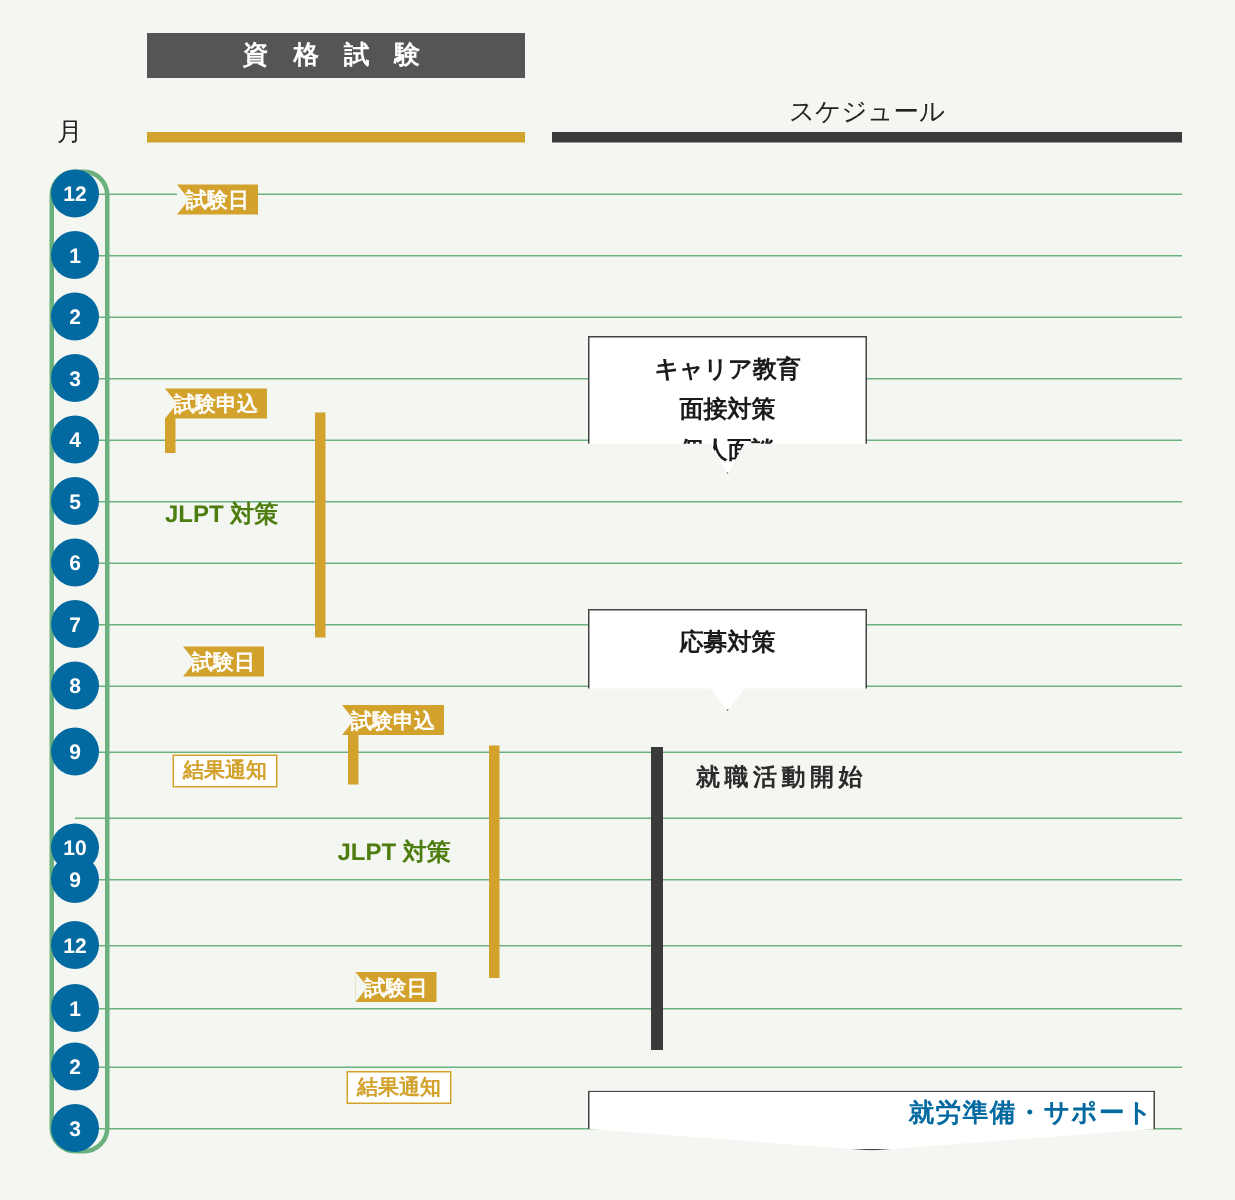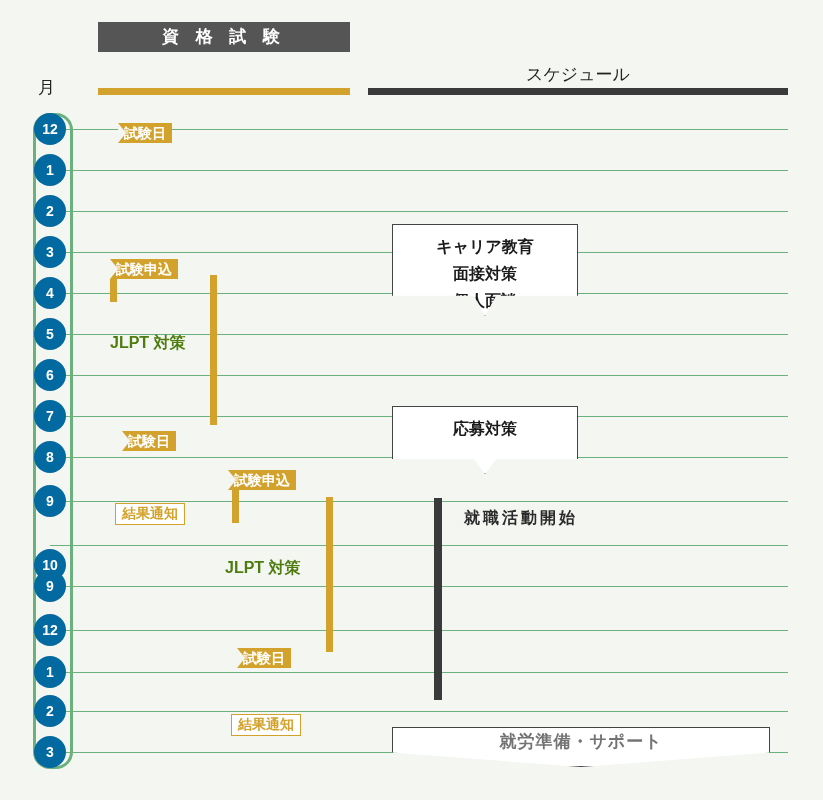--- a/index.html
+++ b/index.html
@@ -85,21 +85,21 @@
     position:absolute; background:#fff; border:1px solid #444;
     box-sizing:border-box; font-size:16px; color:#1b1b1b; font-weight:bold;
     text-align:center;
     clip-path: polygon(0% 0%, 100% 0%, 100% 78%, 56% 78%, 50% 100%, 44% 78%, 0% 78%);
   }
   .box .lines { padding-top:8px; }
   .box .lines div { line-height:27px; }
 
   .box-flat {
     position:absolute; background:#fff; border:1px solid #444; box-sizing:border-box;
-    font-size:17px; font-weight:bold; color:#737373; text-align:center;
+    font-size:17px; font-weight:bold; color:#0369a1; text-align:right;
     letter-spacing:1px;
     clip-path: polygon(0% 0%, 100% 0%, 100% 64%, 50% 100%, 0% 64%);
   }
 </style>
 </head>
 <body>
 
 <div id="stage">
 
   <div class="exam-head">資 格 試 験</div>

